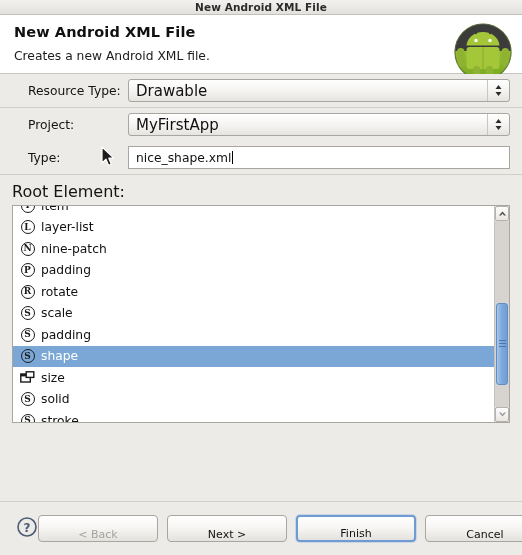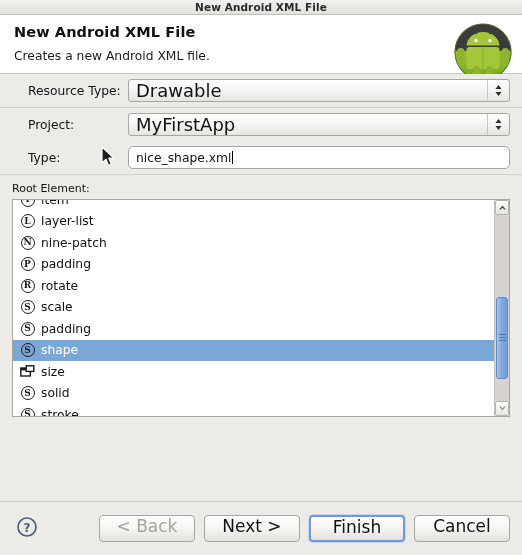--- a/index.html
+++ b/index.html
@@ -71,48 +71,48 @@
   .combo {
     flex: 1 1 auto; height: 23px;
     display: flex; align-items: stretch;
     background: linear-gradient(to bottom,#ffffff 0%,#f4f3f1 55%,#e6e4e0 100%);
     border: 1px solid #a9a5a0;
     border-radius: 3px;
     box-shadow: 0 1px 0 rgba(255,255,255,.7) inset;
   }
   .combo-value {
     flex: 1 1 auto; display: flex; align-items: center;
-    padding-left: 7px; font-size: 18px; color: #111;
+    padding-left: 7px; font-size: 15px; color: #111;
   }
   .combo-arrow {
     width: 22px; flex: 0 0 22px;
     border-left: 1px solid #c9c6c1;
     display: flex; align-items: center; justify-content: center;
   }
   .spinner { display: block; }
 
   
   .textfield {
     flex: 1 1 auto; height: 23px;
     background: #ffffff;
     border: 1px solid #a9a5a0;
-    border-radius: 5px;
+    border-radius: 0;
     display: flex; align-items: center;
     padding-left: 7px;
     font-size: 12.3px; color: #111;
     position: relative;
   }
   .caret {
     display: inline-block;
     width: 1px; height: 13px; background: #000;
     margin-left: 1px;
   }
 
   .rootlabel {
-    font-size: 11px; color: #141414;
+    font-size: 16px; color: #141414;
     padding: 7px 0 4px 0;
   }
 
   
   .listbox {
     position: relative;
     height: 218px;
     background: #ffffff;
     border: 1px solid #a9a5a0;
     display: flex;
@@ -185,26 +185,26 @@
   .btnbar-sep { height: 1px; background: #d2cfca; }
   .btnbar {
     height: 52px;
     display: flex; align-items: center;
     padding: 0 12px;
     background: #edebe7;
   }
   .help-icon { margin-left: 4px; }
   .btn-group { margin-left: auto; display: flex; gap: 9px; }
   .btn {
-    width: 96px; height: 27px;
+    width: 120px; height: 27px;
     border: 1px solid #a9a5a0;
     border-radius: 4px;
     background: linear-gradient(to bottom,#ffffff 0%,#f6f5f3 48%,#e4e2de 100%);
-    font-size: 17px; color: #111;
-    display: flex; align-items: flex-start; justify-content: center;
+    font-size: 11px; color: #111;
+    display: flex; align-items: flex-end; justify-content: center;
     font-family: "DejaVu Sans", "Liberation Sans", sans-serif;
   }
   .btn.disabled { color: #a6a29d; }
   .btn.default {
     border: 2px solid #6f9ad3;
     box-shadow: 0 0 0 1px rgba(140,175,220,.35);
   }
 </style>
 </head>
 <body>

